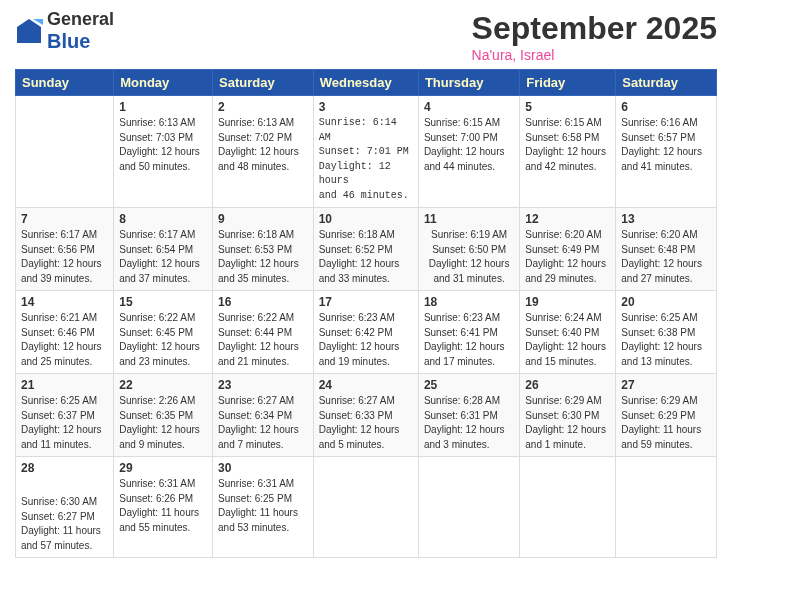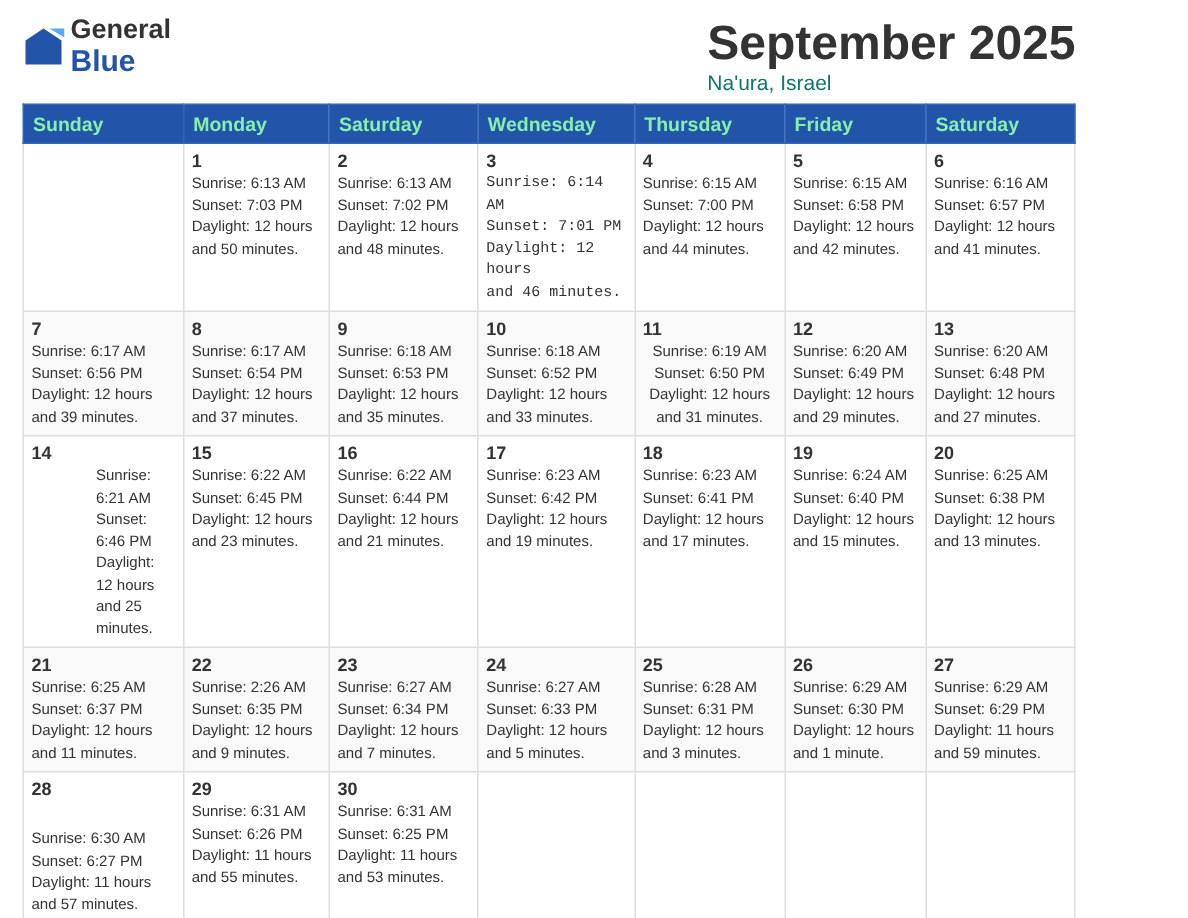--- a/index.html
+++ b/index.html
@@ -49,30 +49,30 @@
     .title-block {
       text-align: left;
     }
     .month-title {
       font-size: 32px;
       font-weight: bold;
       color: #333;
     }
     .location {
       font-size: 14px;
-      color: #0f766e;
+      color: #ec4899;
     }
     .calendar {
       width: 100%;
       border-collapse: collapse;
       border: 1px solid #ccc;
     }
     .calendar th {
       background-color: #2255aa;
-      color: #86efac;
+      color: #fef9c3;
       text-align: left;
       padding: 5px 6px;
       font-size: 13px;
       border: 1px solid #3366bb;
     }
     .calendar td {
       vertical-align: top;
       padding: 4px 5px;
       border: 1px solid #ddd;
       width: 113px;
@@ -225,21 +225,21 @@
             <span class="day-num">13</span>
             <div class="day-info" style="white-space: pre-line;">Sunrise: 6:20 AM
 Sunset: 6:48 PM
 Daylight: 12 hours
 and 27 minutes.</div>
           </td>
         </tr>
         <tr>
           <td>
             <span class="day-num">14</span>
-            <div class="day-info" style="white-space: pre-line; margin-left: 43px;">Sunrise: 6:21 AM
+            <div class="day-info" style="white-space: pre-line;">Sunrise: 6:21 AM
 Sunset: 6:46 PM
 Daylight: 12 hours
 and 25 minutes.</div>
           </td>
           <td>
             <span class="day-num">15</span>
             <div class="day-info" style="white-space: pre-line;">Sunrise: 6:22 AM
 Sunset: 6:45 PM
 Daylight: 12 hours
 and 23 minutes.</div>

